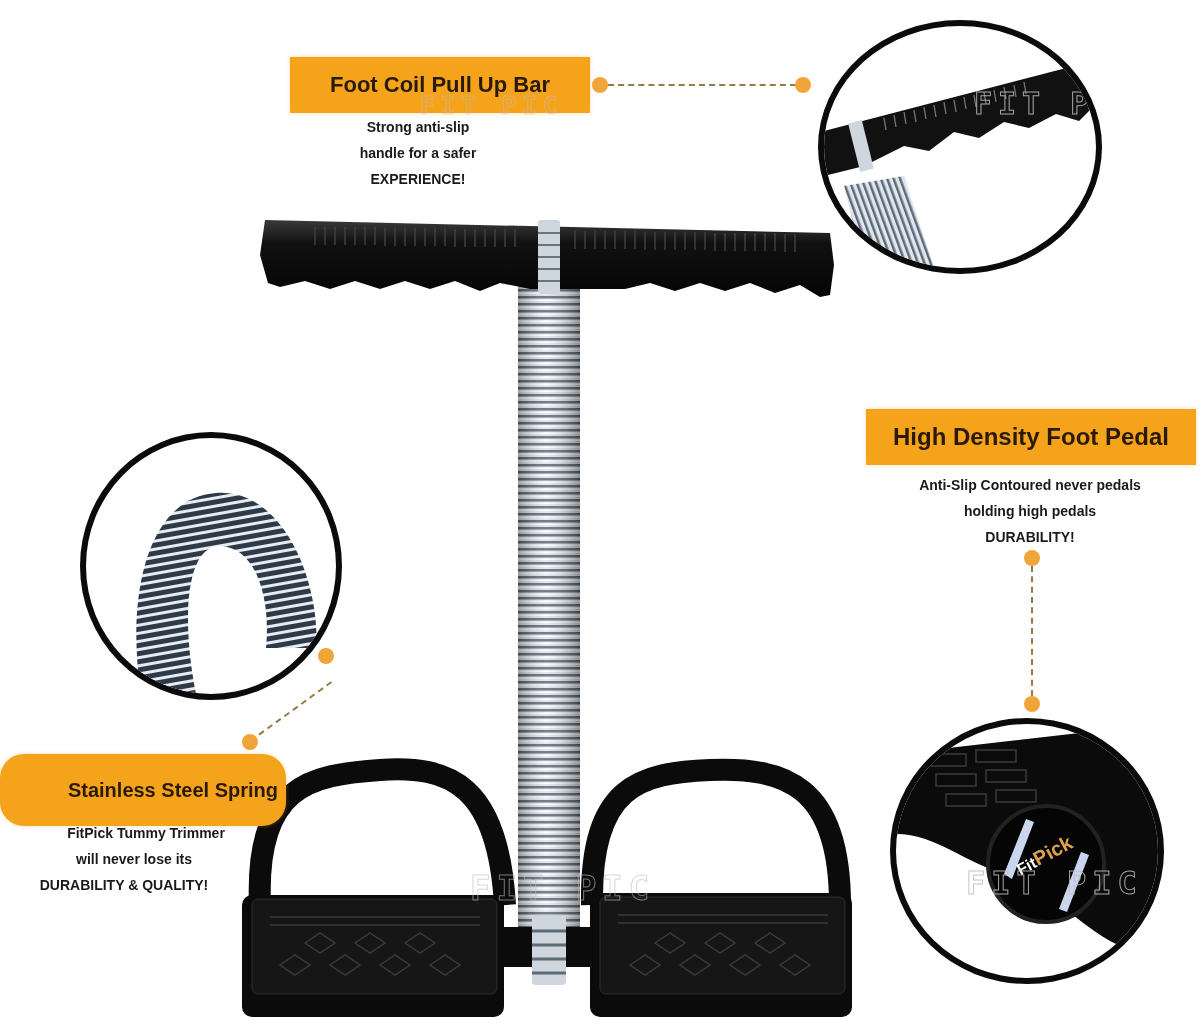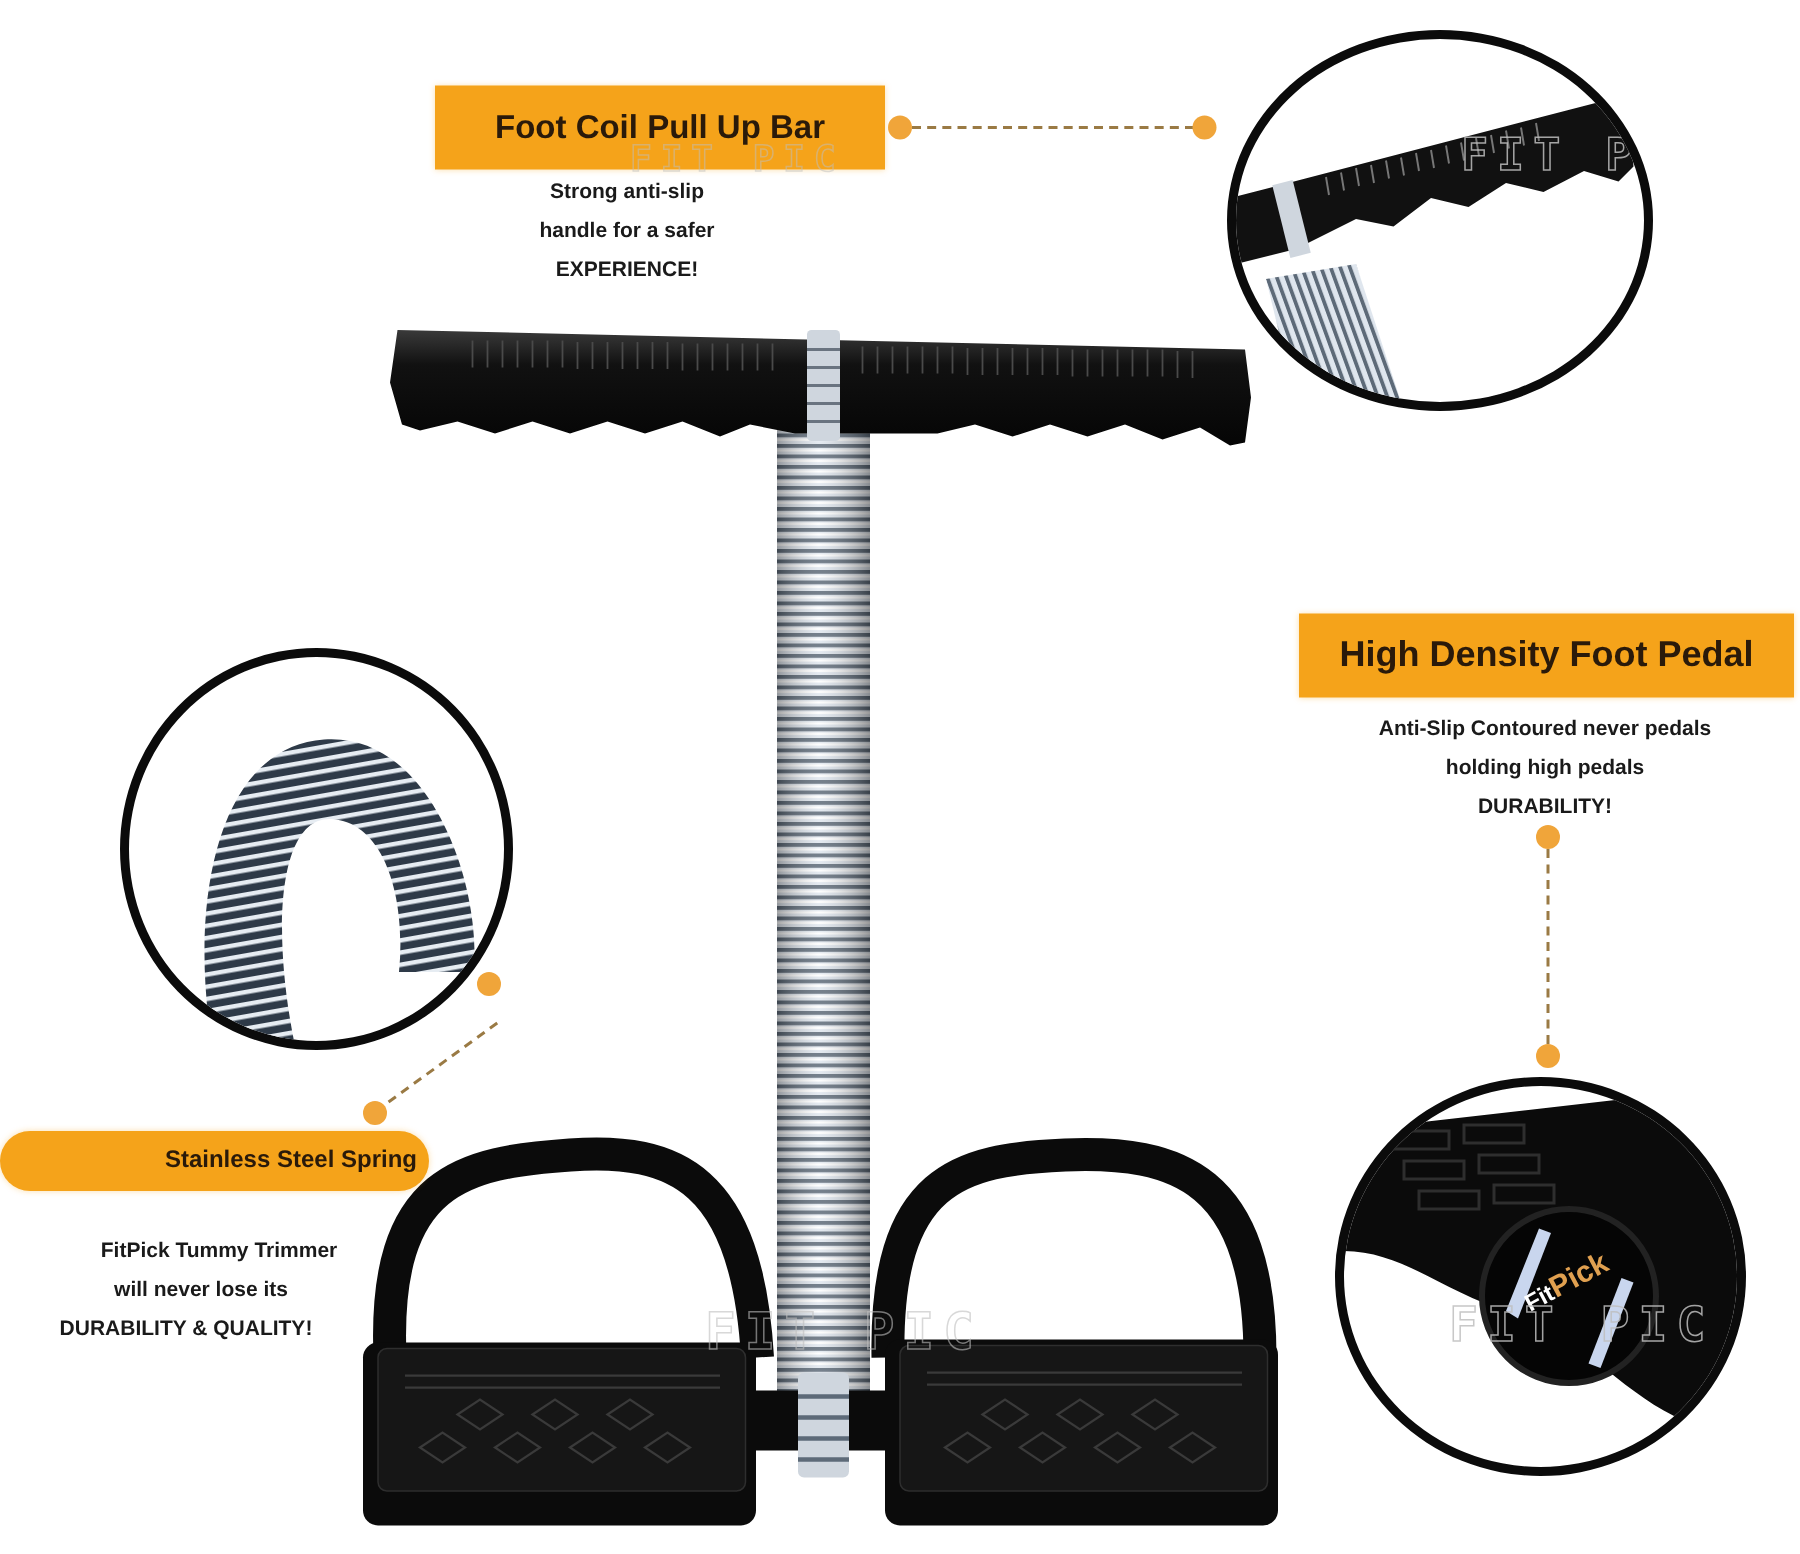--- a/index.html
+++ b/index.html
@@ -222,21 +222,21 @@
           <rect width="8" height="3" fill="#e6ecf2"></rect>
       </pattern>
     </defs>
     <path d="M55 256 C 40 160, 60 60, 130 55 C 200 50, 235 150, 230 210 L180 210 C 185 160, 170 110, 135 108 C 100 106, 95 180, 110 256 Z" fill="url(#coil3)"></path>
   </svg>
 </div>
 <div class="dot" style="left:318px;top:648px;"></div>
 <div style="position:absolute;left:250px;top:700px;width:100px;border-top:2px dashed #9a7a44;transform:rotate(-36deg);transform-origin:left top;top:740px;"></div>
 <div class="dot" style="left:242px;top:734px;"></div>
 
-<div class="banner" style="left:0px;top:754px;width:286px;height:40px;font-size:16px;justify-content:flex-end;padding-right:8px;box-sizing:border-box;border-radius:24px;">
+<div class="banner" style="left:0px;top:754px;width:286px;height:72px;font-size:20px;justify-content:flex-end;padding-right:8px;box-sizing:border-box;border-radius:24px;">
   <span>Stainless Steel Spring</span>
 </div>
 <div class="desc" style="left:-20px;top:820px;width:288px;">
   <div style="padding-left:44px;">FitPick Tummy Trimmer</div>
   <div style="padding-left:20px;">will never lose its</div>
   <div>DURABILITY &amp; QUALITY!</div>
 </div>
 
 <div class="watermark" style="left:420px;top:92px;font-size:24px;opacity:0.6;">FIT PIC</div>
 <div class="watermark" style="left:470px;top:868px;font-size:34px;opacity:0.7;">FIT PIC</div>

